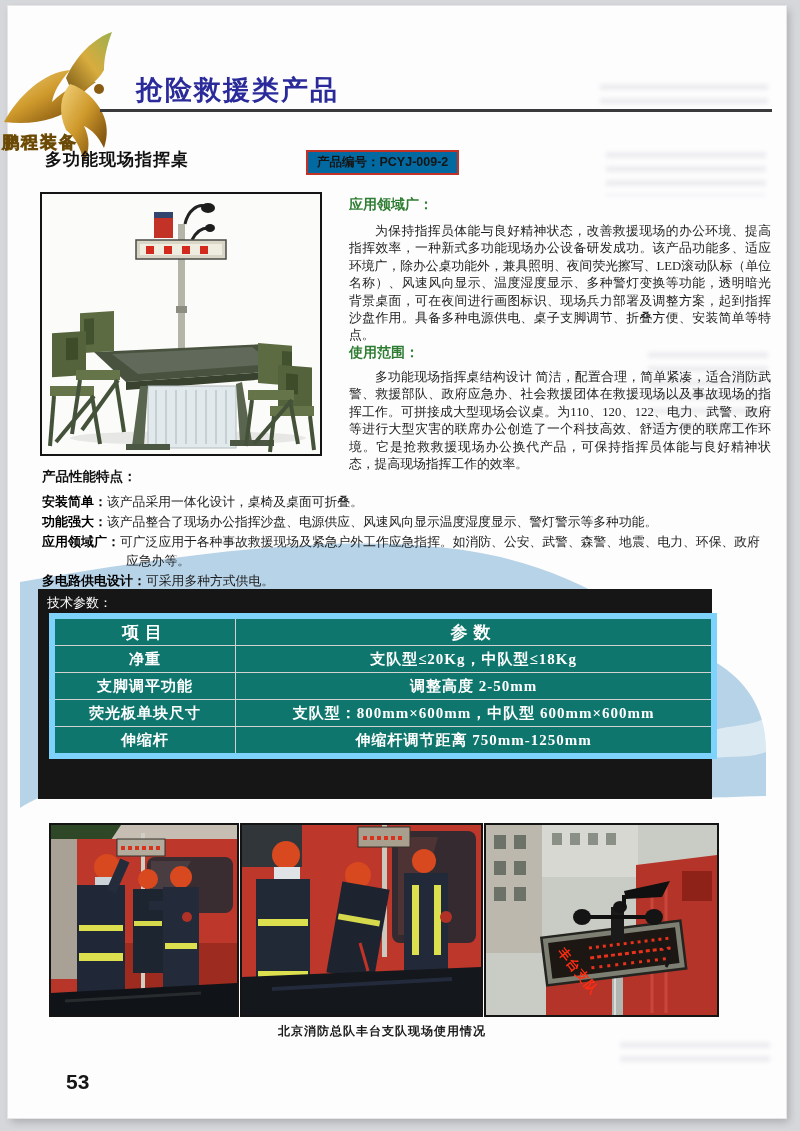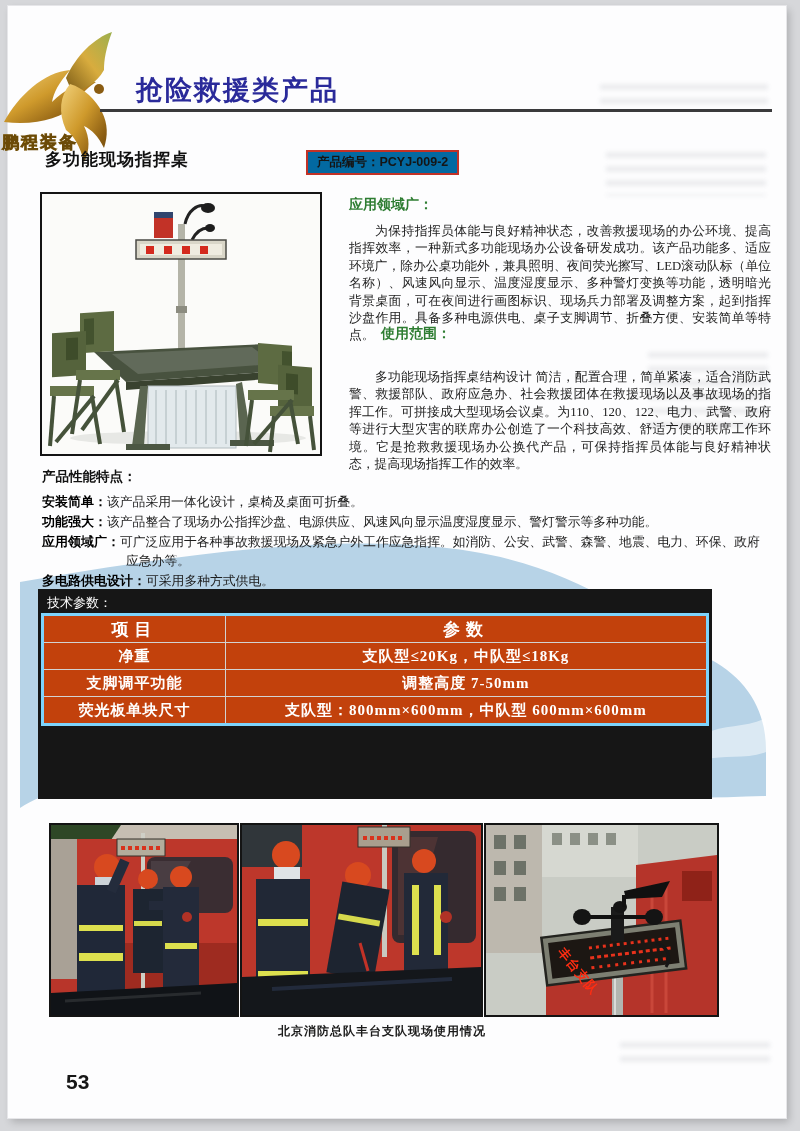--- a/index.html
+++ b/index.html
@@ -28,22 +28,22 @@
   .para{font-size:12.8px;line-height:17.4px;color:#1c1c1c;text-align:justify;}
   .para .ind{display:inline-block;width:2em;}
   .feat{font-size:12.8px;line-height:19px;color:#1c1c1c;padding-left:84px;text-indent:-84px;}
   .feat b{font-family:"Liberation Sans","DejaVu Sans",sans-serif;font-size:13px;color:#000;text-align:center;}
   
   .imgbox{border:2.5px solid #141414;background:#fefefe;}
   
   .specs{background:#161616;padding:3px;box-sizing:border-box;}
   .specs-title{color:#fff;font-family:"Liberation Sans","DejaVu Sans",sans-serif;
                font-weight:normal;font-size:13px;line-height:21px;padding-left:6px;}
-  table.spec{border-collapse:collapse;width:100%;background:#c2410c;
-             border:3px solid #7dd3fc;table-layout:fixed;}
+  table.spec{border-collapse:collapse;width:100%;background:#0f766e;
+             border:6px solid #7dd3fc;table-layout:fixed;margin-left:8px;}
   table.spec td{border:1px solid #d2d2d2;color:#fff;font-weight:bold;text-align:center;
                 font-size:15px;height:26px;padding:0 4px;letter-spacing:1px;}
   table.spec tr.hd td{font-size:17px;letter-spacing:6px;}
   td.c1{width:26%;}
   
   .photo{border:2px solid #141414;background:#333;overflow:hidden;}
   .caption{font-weight:bold;font-size:12px;color:#1a1a1a;text-align:center;letter-spacing:1px;}
   .pagenum{font-family:"Liberation Sans","DejaVu Sans",sans-serif;font-weight:bold;
            font-size:21px;color:#161616;}
 </style>
@@ -173,21 +173,21 @@
         </g>
       </g>
     </svg>
   </div>
 
   <div class="abs h-green" style="left:349px;top:196px;">应用领域广：</div>
   <div class="abs para" style="left:349px;top:223px;width:422px;">
     <span class="ind"></span><span>为保持指挥员体能与良好精神状态，改善救援现场的办公环境、提高指挥效率，一种新式多功能现场办公设备研发成功。该产品功能多、适应环境广，除办公桌功能外，兼具照明、夜间荧光擦写、LED滚动队标（单位名称）、风速风向显示、温度湿度显示、多种警灯变换等功能，透明暗光背景桌面，可在夜间进行画图标识、现场兵力部署及调整方案，起到指挥沙盘作用。具备多种电源供电、桌子支脚调节、折叠方便、安装简单等特点。</span>
   </div>
 
-  <div class="abs h-green" style="left:349px;top:325px;margin-left:32px;">使用范围：</div>
+  <div class="abs h-green" style="left:349px;top:344px;">使用范围：</div>
   <div class="abs para" style="left:349px;top:369px;width:422px;">
     <span class="ind"></span><span>多功能现场指挥桌结构设计 简洁，配置合理，简单紧凑，适合消防武警、救援部队、政府应急办、社会救援团体在救援现场以及事故现场的指挥工作。可拼接成大型现场会议桌。为110、120、122、电力、武警、政府等进行大型灾害的联席办公创造了一个科技高效、舒适方便的联席工作环境。它是抢救救援现场办公换代产品，可保持指挥员体能与良好精神状态，提高现场指挥工作的效率。</span>
   </div>
 
   <div class="abs h-black" style="left:42px;top:468px;">产品性能特点：</div>
   <div class="abs" style="left:42px;top:492px;width:718px;">
     <div class="feat"><b>安装简单：</b><span>该产品采用一体化设计，桌椅及桌面可折叠。</span></div>
     <div class="feat"><b>功能强大：</b><span>该产品整合了现场办公指挥沙盘、电源供应、风速风向显示温度湿度显示、警灯警示等多种功能。</span></div>
     <div class="feat"><b>应用领域广：</b><span>可广泛应用于各种事故救援现场及紧急户外工作应急指挥。如消防、公安、武警、森警、地震、电力、环保、政府应急办等。</span></div>
     <div class="feat"><b>多电路供电设计：</b><span>可采用多种方式供电。</span></div>
@@ -200,25 +200,29 @@
         <tr class="hd">
           <td class="c1">项目</td>
           <td>参数</td>
         </tr>
         <tr>
           <td class="c1">净重</td>
           <td>支队型≤20Kg，中队型≤18Kg</td>
         </tr>
         <tr>
           <td class="c1">支脚调平功能</td>
-          <td>调整高度 7-50mm</td>
+          <td>调整高度 2-50mm</td>
         </tr>
         <tr>
           <td class="c1">荧光板单块尺寸</td>
           <td>支队型：800mm×600mm，中队型 600mm×600mm</td>
+        </tr>
+        <tr>
+          <td class="c1">伸缩杆</td>
+          <td>伸缩杆调节距离 750mm-1250mm</td>
         </tr>
       </tbody>
     </table>
   </div>
 
   <div class="abs photo" style="left:49px;top:823px;width:186px;height:190px;">
     <svg width="186" height="190" viewBox="0 0 186 190">
       <rect width="186" height="190" fill="#b8352a"></rect>
       <rect x="0" y="0" width="186" height="26" fill="#c6beb2"></rect>
       <path d="M0,0 L70,0 L58,18 C36,26 12,22 0,14 Z" fill="#2e4726"></path>

